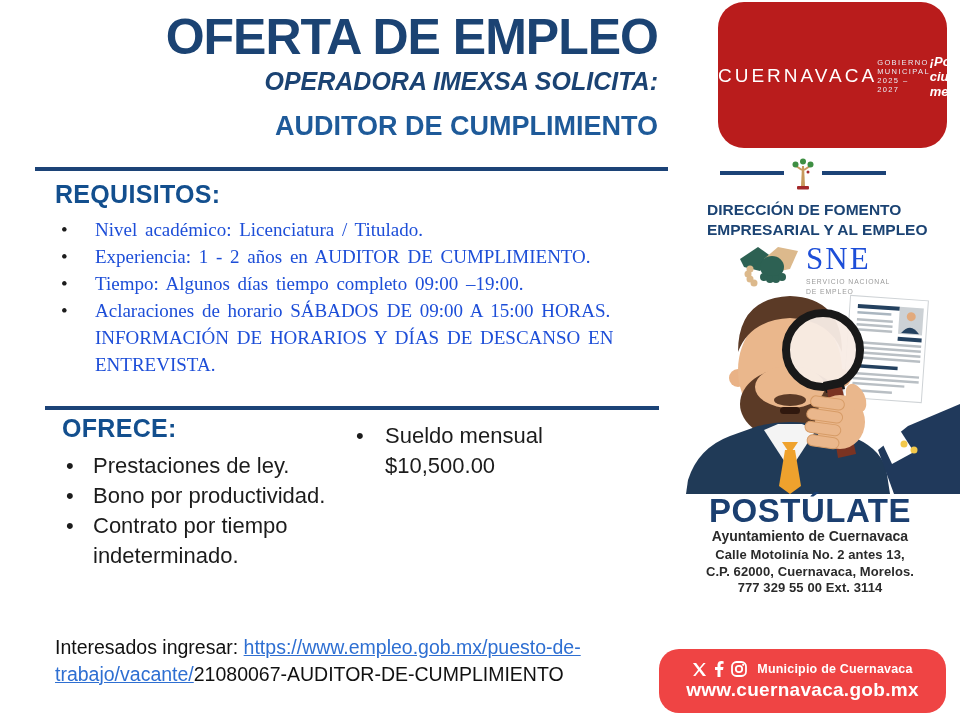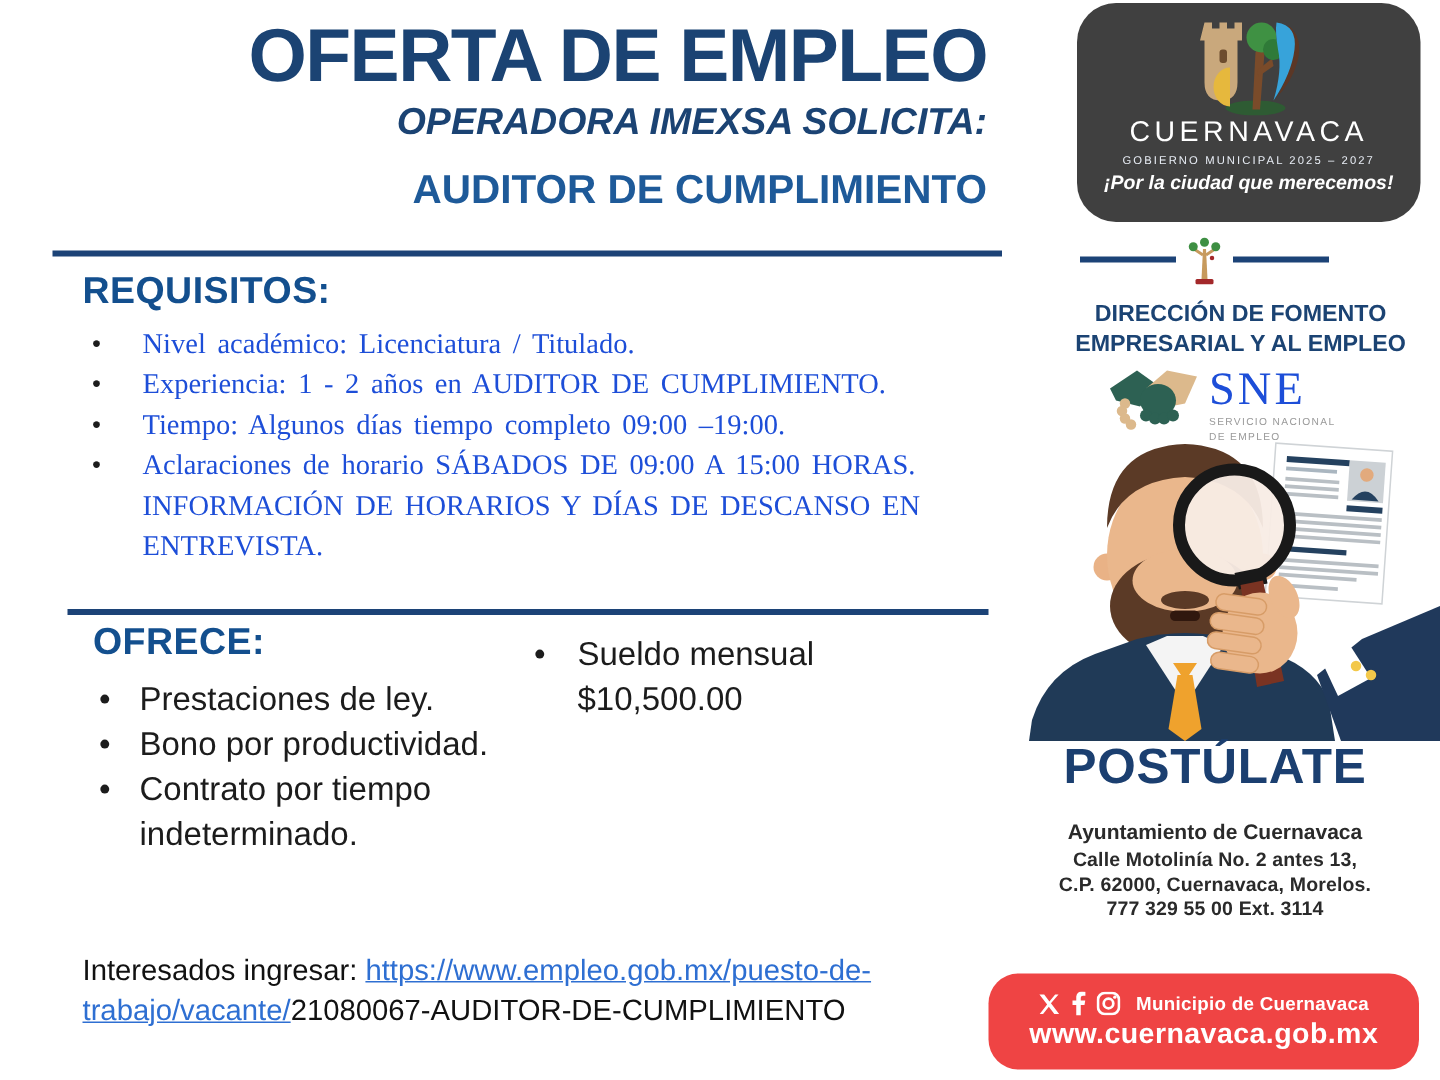--- a/index.html
+++ b/index.html
@@ -27,43 +27,43 @@
   .ofrece li{position:relative;padding-left:31px;font-size:22px;color:#1c1c1c;line-height:1.36;}
   .ofrece li::before{content:"•";position:absolute;left:4px;color:#1c1c1c;}
   .salary{position:absolute;left:352px;top:421px;width:250px;font-size:22px;color:#1c1c1c;line-height:1.36;}
   .salary .bullet-line{position:relative;padding-left:33px;}
   .salary .bullet-line::before{content:"•";position:absolute;left:4px;color:#1c1c1c;}
 
   .apply{position:absolute;left:55px;top:634px;width:590px;font-size:19.5px;color:#111;line-height:1.38;}
   .apply a{color:#2e6fd2;text-decoration:underline;cursor:pointer;}
 
   
-  .logo-box{position:absolute;left:718px;top:2px;width:229px;height:146px;background:#404040;border-radius:26px;display:flex;flex-direction:column;align-items:center;}
+  .logo-box{position:absolute;left:718px;top:2px;width:229px;height:146px;background:#b91c1c;border-radius:26px;display:flex;flex-direction:row;align-items:center;}
   .logo-box .city{margin-top:1px;color:#fff;font-size:19px;font-weight:400;letter-spacing:3px;}
   .logo-box .gov{margin-top:2px;color:#e8edf5;font-size:7.5px;letter-spacing:1.4px;}
   .logo-box .slogan{margin-top:3px;color:#fff;font-size:13px;font-weight:700;font-style:italic;}
 
   .divider{position:absolute;left:718px;top:158px;width:170px;height:36px;}
   .divider .bar{position:absolute;top:13px;height:4px;background:#1c4377;}
   .divider .bar.l{left:2px;width:64px;}
   .divider .bar.r{left:104px;width:64px;}
   .divider svg{position:absolute;left:74px;top:0;}
 
-  .department{position:absolute;left:707px;top:200px;width:240px;text-align:center;font-size:15.5px;font-weight:700;color:#1b4373;line-height:1.28;}
+  .department{position:absolute;left:707px;top:200px;width:240px;text-align:left;font-size:15.5px;font-weight:700;color:#1b4373;line-height:1.28;}
 
   .sne{position:absolute;left:738px;top:243px;width:200px;display:flex;align-items:flex-start;}
   .sne .txt{margin-left:6px;}
   .sne .acronym{font-family:"Liberation Serif",serif;font-size:31px;color:#1d4ed8;letter-spacing:2px;line-height:1;}
   .sne .small{font-size:6.8px;color:#9a9a9a;letter-spacing:.9px;margin-top:3px;line-height:1.5;}
 
   .illus{position:absolute;left:680px;top:286px;}
 
   .cta{position:absolute;left:690px;top:492px;width:240px;text-align:center;font-size:33px;font-weight:700;color:#1b3f70;letter-spacing:.5px;}
 
-  .address{position:absolute;left:690px;top:546px;width:240px;text-align:center;color:#2a2a2a;}
+  .address{position:absolute;left:690px;top:528px;width:240px;text-align:center;color:#2a2a2a;}
   .address .l1{font-size:14px;font-weight:700;margin-bottom:3px;}
   .address .l{font-size:13px;font-weight:700;line-height:1.28;letter-spacing:.1px;}
 
   .footer-box{position:absolute;left:659px;top:649px;width:287px;height:64px;background:#ef4444;border-radius:20px;display:flex;flex-direction:column;align-items:center;justify-content:center;}
   .social-row{display:flex;align-items:center;gap:7px;}
   .social-row .icon{display:flex;align-items:center;}
   .social-label{color:#fff;font-size:12.5px;font-weight:700;margin-left:3px;letter-spacing:.2px;}
   .website{color:#fff;font-size:19px;font-weight:700;letter-spacing:.3px;margin-top:2px;}
 </style>
 </head>

